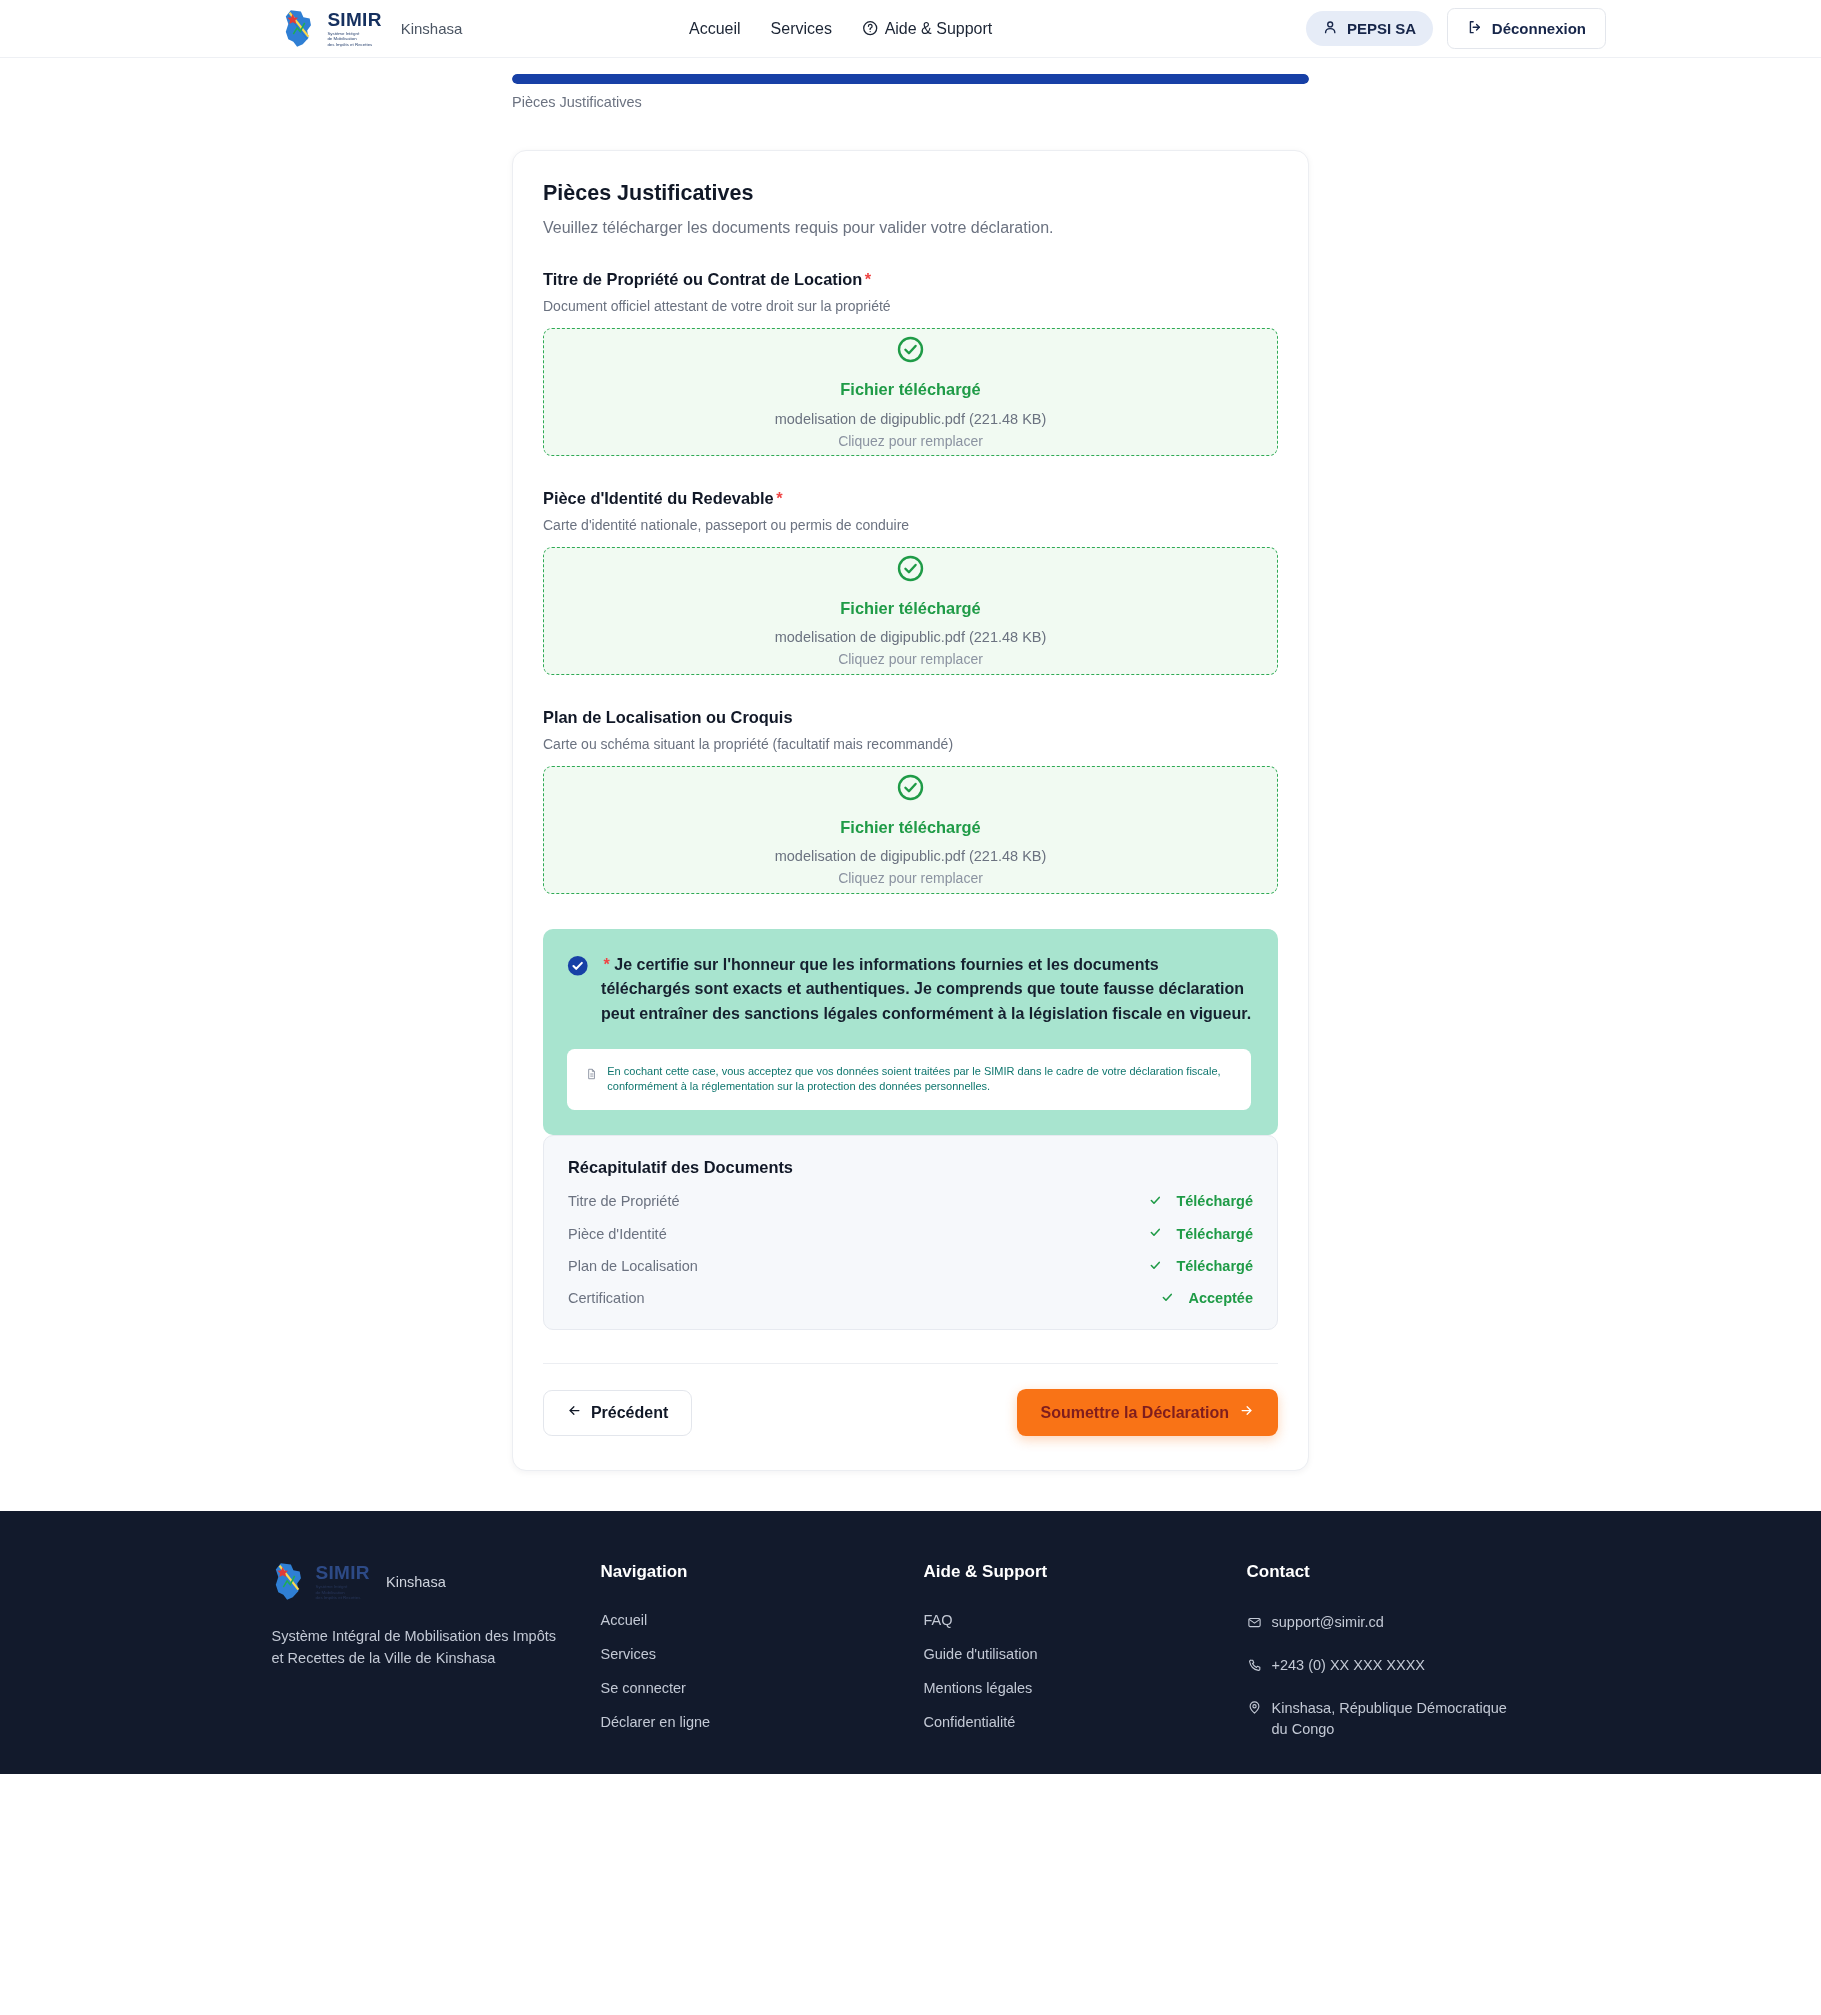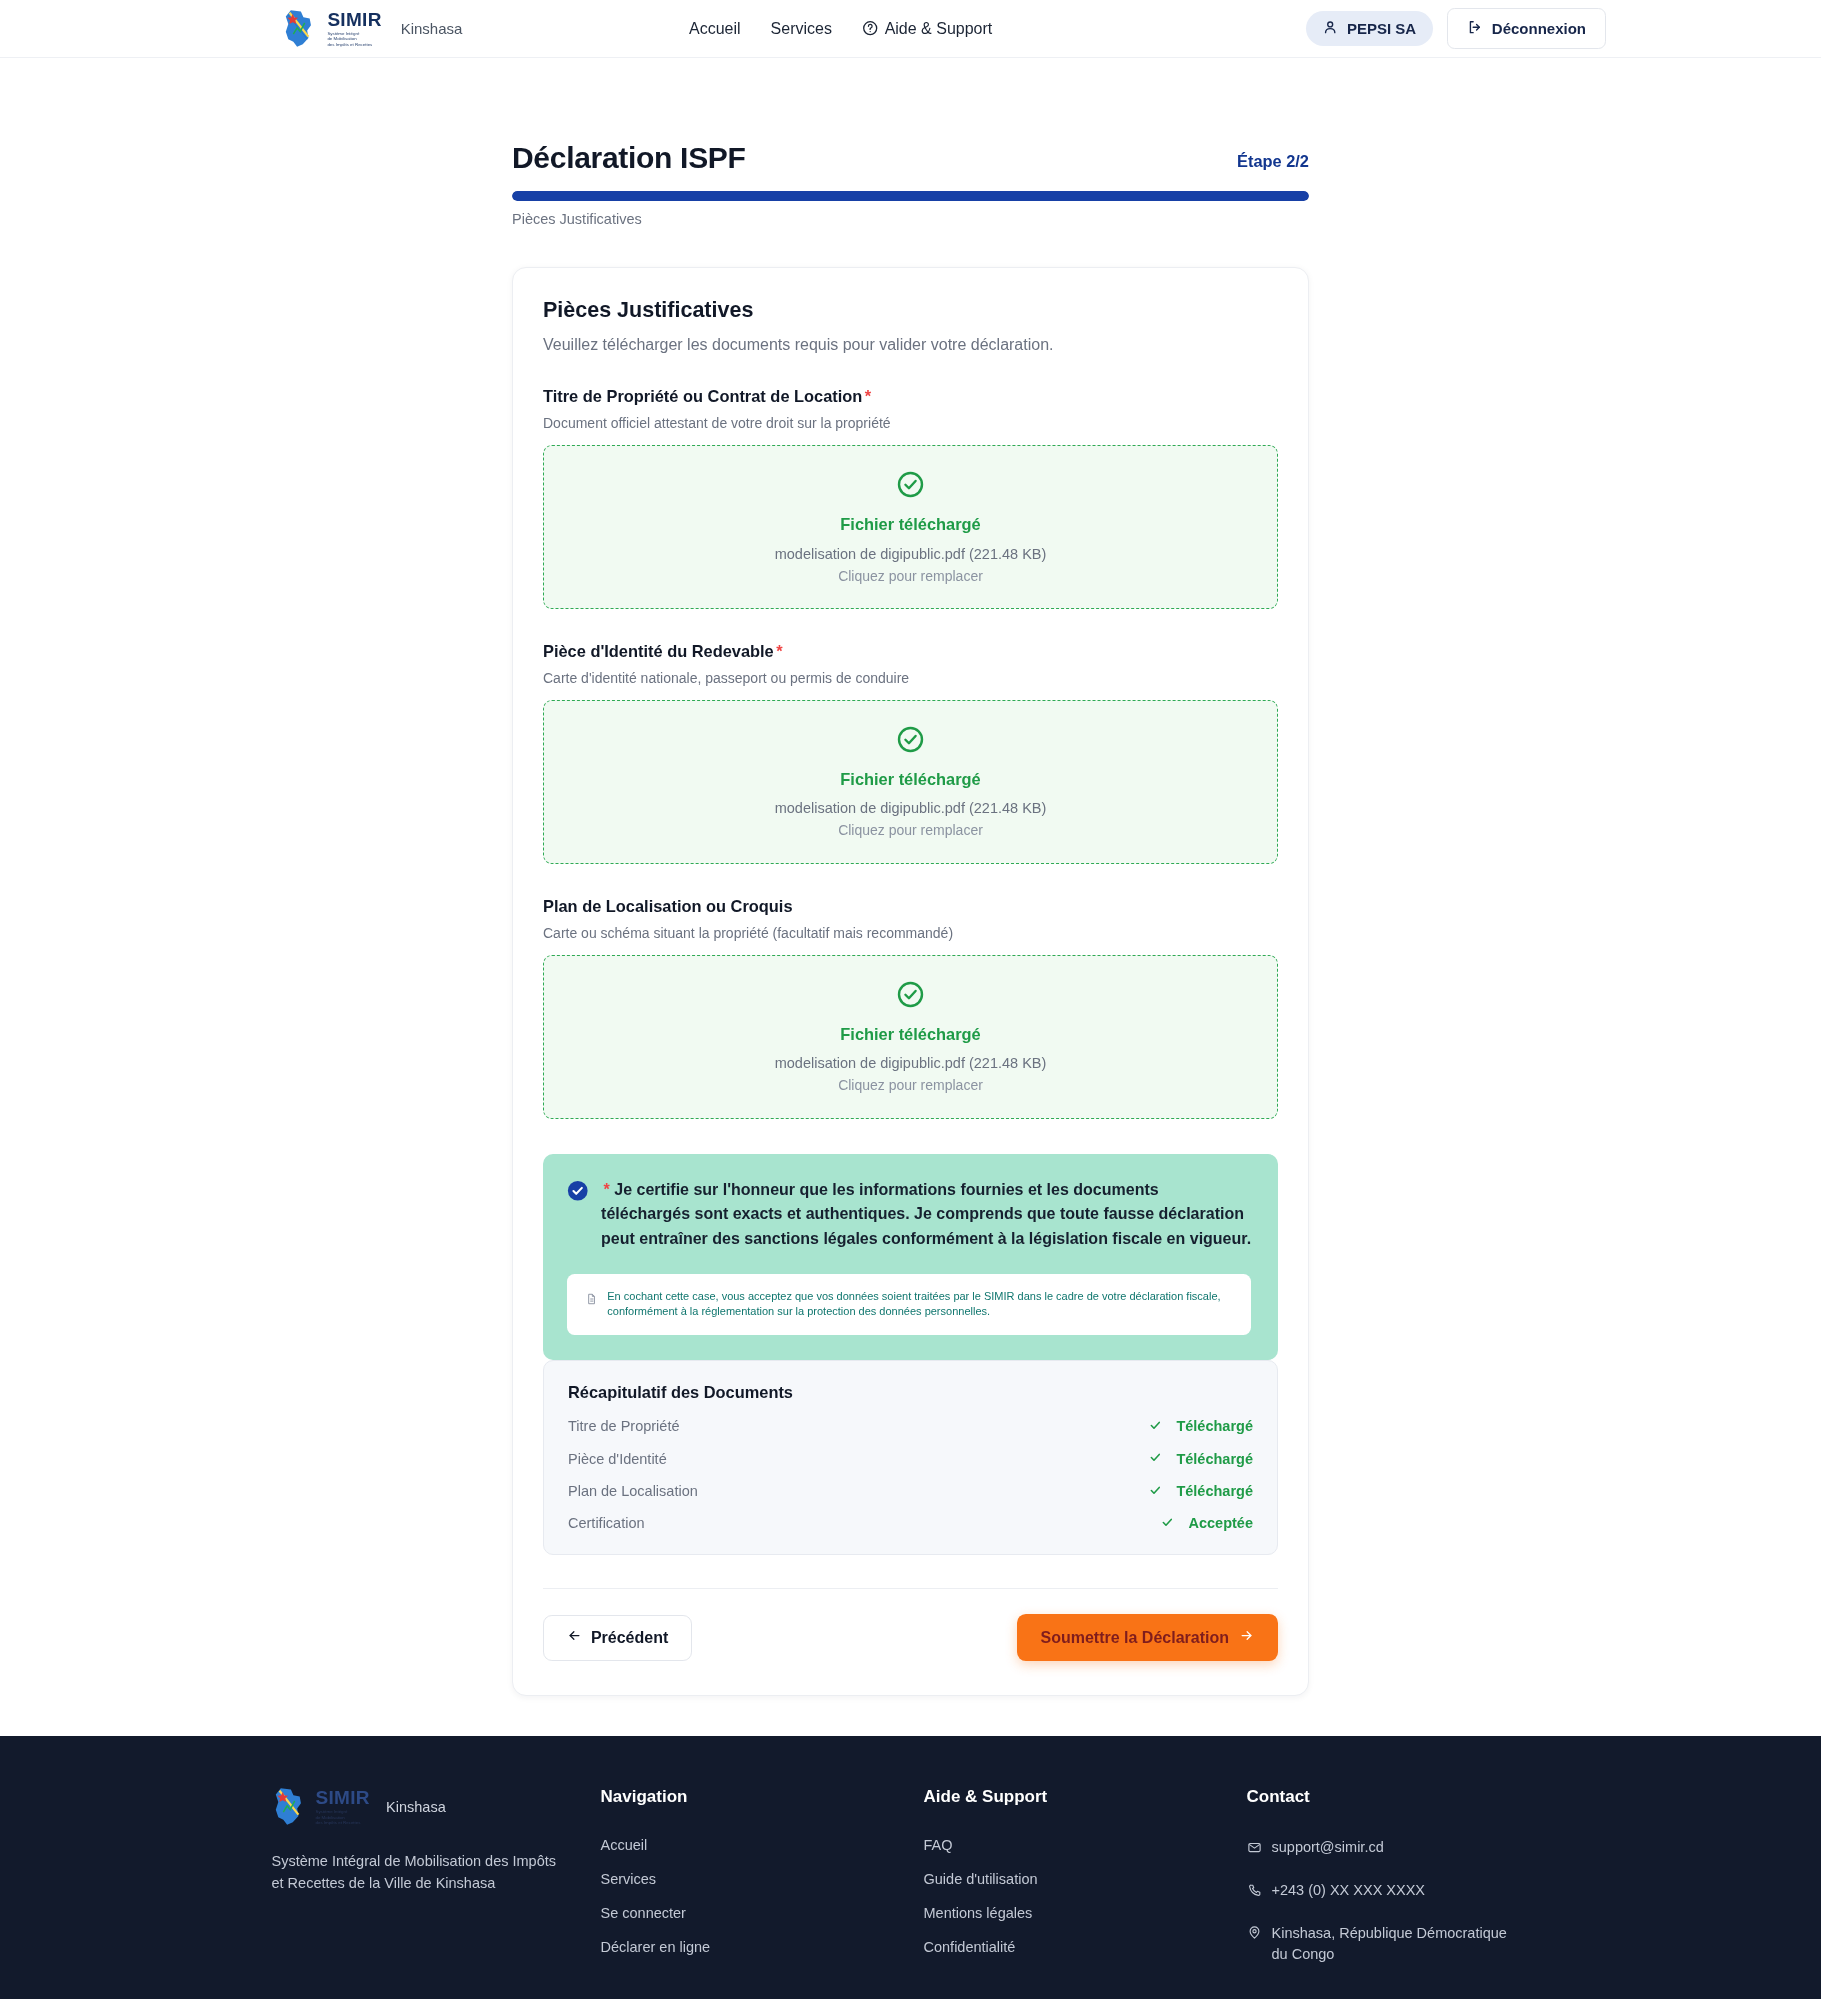--- a/index.html
+++ b/index.html
@@ -125,21 +125,21 @@
     color: #111827;
   }
   .req { color: #ef4444; font-weight: bold; margin-left: 2.5px; }
   .field-hint { margin-top: 8.9px; font-size: 14px; color: #6b7280; }
 
   .dropzone {
     margin-top: 14px;
     border: 1.9px dashed #2faa55;
     background: #f1faf2;
     border-radius: 8.9px;
-    height: 164px;
+    height: 128px;
     display: flex;
     flex-direction: column;
     align-items: center;
     justify-content: center;
     cursor: pointer;
   }
   .dz-icon { margin-bottom: 14px; }
   .dz-title { font-size: 16.4px; font-weight: bold; color: #1f9b47; }
   .dz-file { margin-top: 11.4px; font-size: 14.5px; color: #6b7280; }
   .dz-replace { margin-top: 6px; font-size: 14px; color: #8b93a1; }
@@ -306,24 +306,20 @@
         </svg>
       </span>
       <span>Déconnexion</span>
     </div>
   </div>
 </div>
 
 <div class="page">
   <div class="wrap">
 
-    <div class="title-row">
-      <div class="page-title">Déclaration ISPF</div>
-      <div class="step-label">Étape 2/2</div>
-    </div>
 
     <div class="progress-track">
       <div class="progress-fill"></div>
     </div>
     <div class="progress-caption">Pièces Justificatives</div>
 
     <div class="card">
       <div class="card-title">Pièces Justificatives</div>
       <div class="card-sub">Veuillez télécharger les documents requis pour valider votre déclaration.</div>
 

